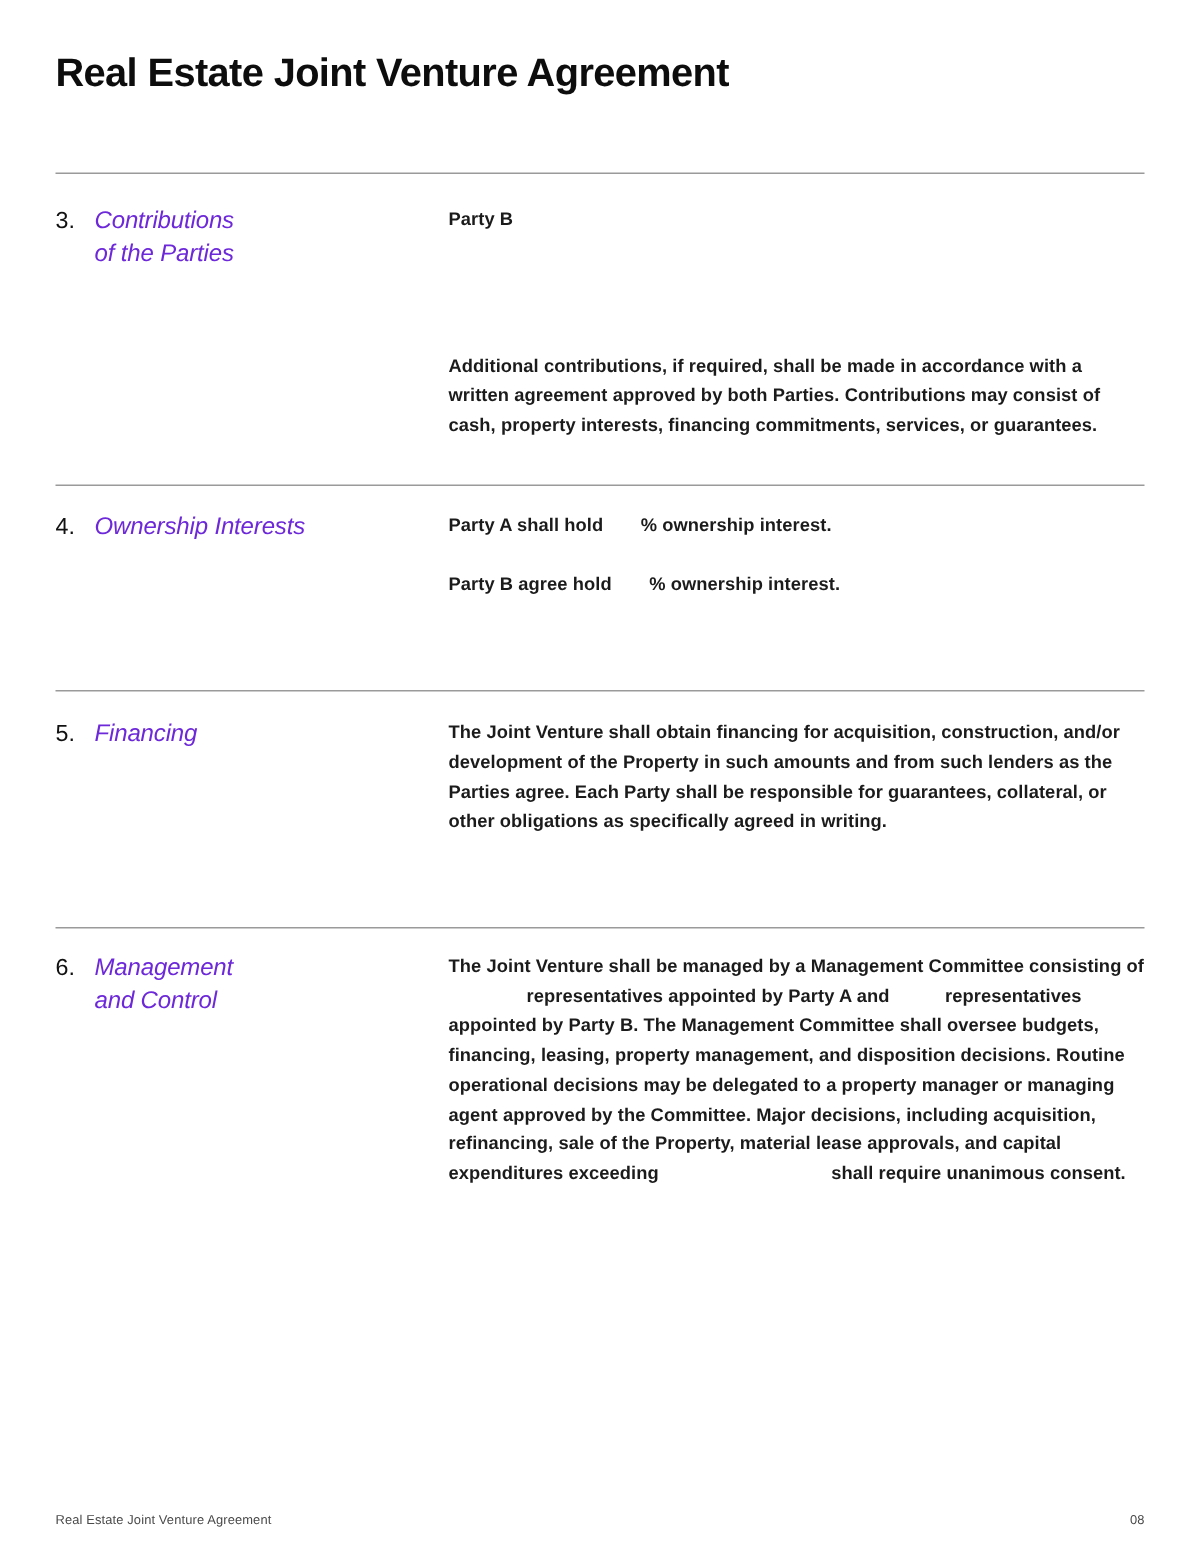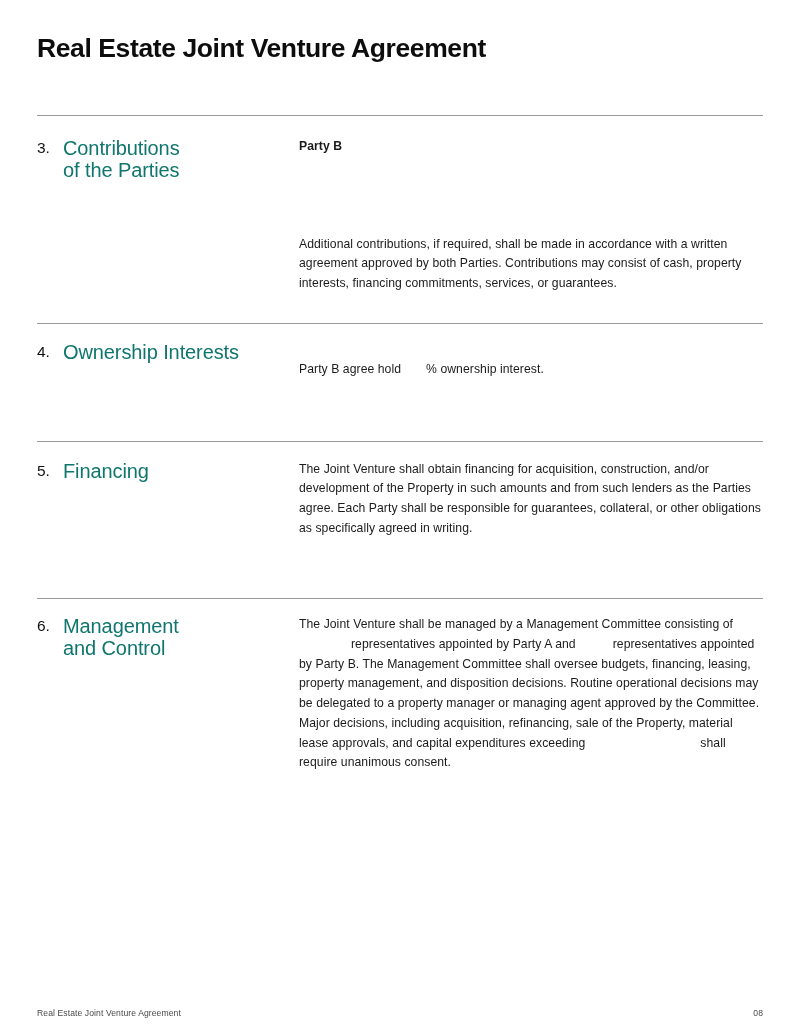--- a/index.html
+++ b/index.html
@@ -73,40 +73,42 @@
 
   .sec-num {
     width: 26px;
     flex: 0 0 26px;
     font-size: 15.5px;
     line-height: 22px;
     color: #111111;
   }
 
   .sec-title {
-    font-size: 20px;
+    font-size: 16px;
     line-height: 22px;
-    color: #0f766e;
+    color: #6d28d9;
     letter-spacing: -0.1px;
+    font-style: italic;
   }
 
   .sec-title .ln { display: block; }
 
   .sec-body {
     flex: 1 1 auto;
     font-size: 12.2px;
     line-height: 19.7px;
     color: #1b1b1b;
     letter-spacing: 0.005em;
     box-sizing: border-box;
     margin-left: 16px;
   }
 
   .sec-body p {
     margin: 0;
+    font-weight: bold;
   }
 
   .label-bold {
     font-weight: 700;
     font-size: 12.2px;
     line-height: 19.7px;
     display: block;
   }
 
   
@@ -178,20 +180,21 @@
     <div class="divider"></div>
 
     <div class="section sec-4">
       <div class="sec-head">
         <span class="sec-num">4.</span>
         <span class="sec-title">
           <span class="ln">Ownership Interests</span>
         </span>
       </div>
       <div class="sec-body">
+        <p><span>Party A shall hold</span><span class="blank blank-sm"> </span><span>% ownership interest.</span></p>
         <div class="gap-row"></div>
         <p><span>Party B agree hold</span><span class="blank blank-sm"> </span><span>% ownership interest.</span></p>
         <div class="gap-row"></div>
       </div>
     </div>
     <div class="sec-4-after"></div>
 
     <div class="divider"></div>
 
     <div class="section sec-5">

